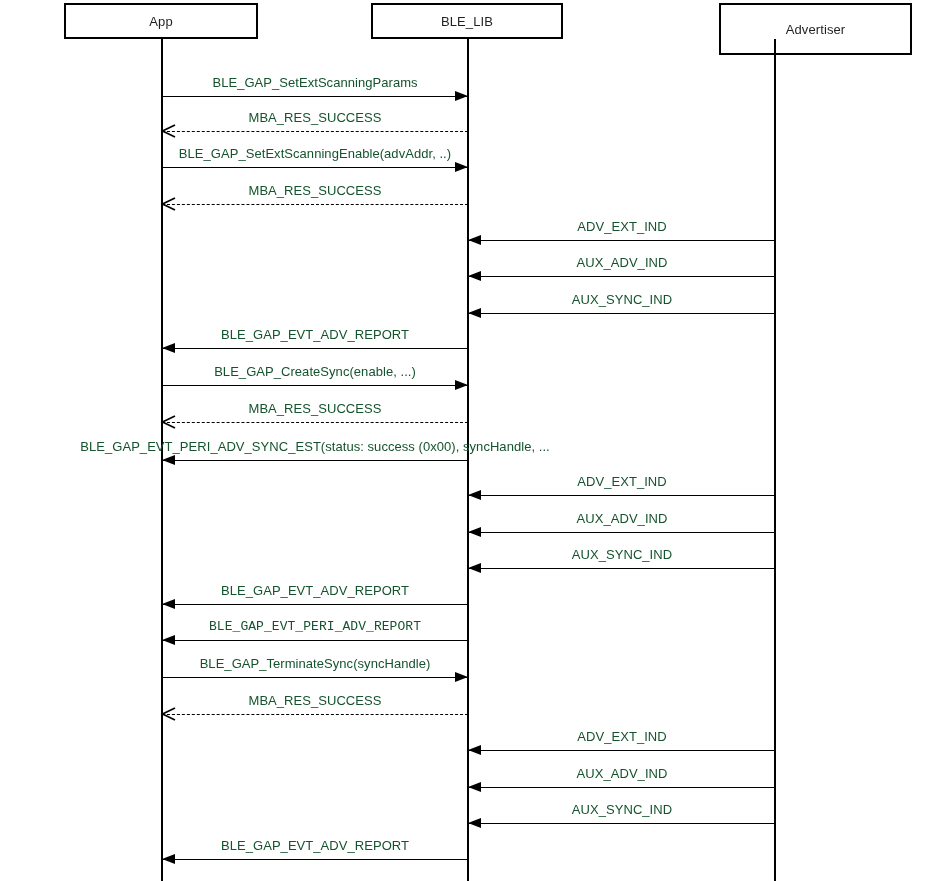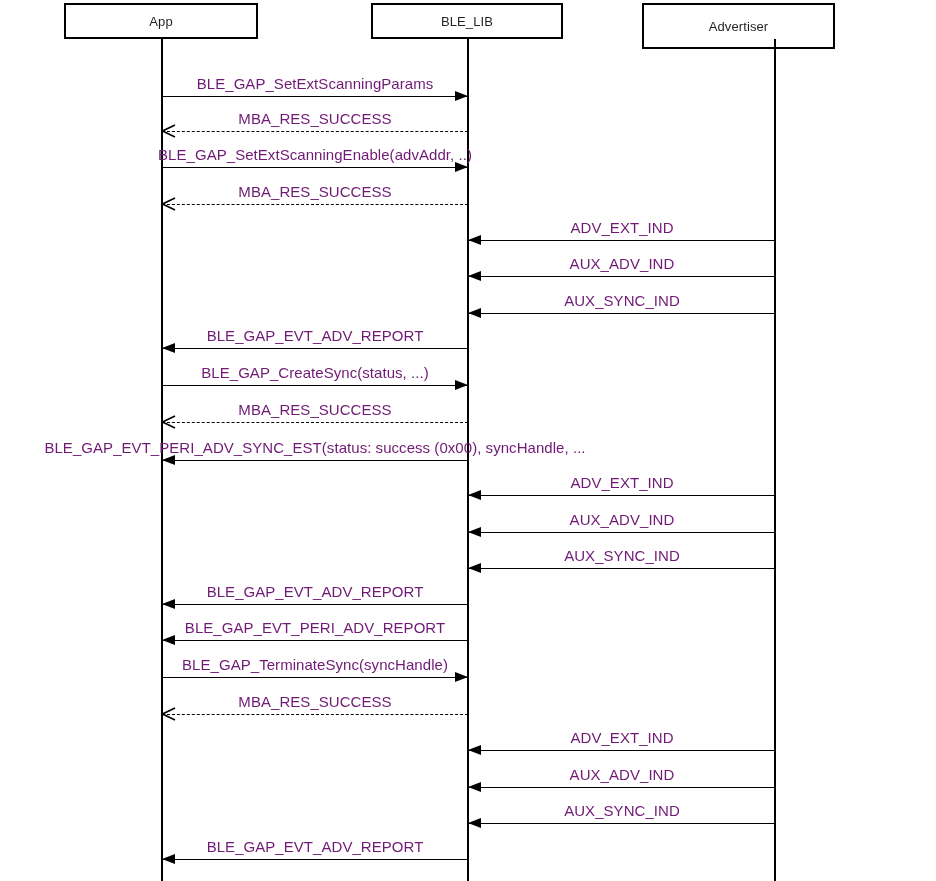--- a/index.html
+++ b/index.html
@@ -85,39 +85,39 @@
     height: 14px;
   }
   .head-open svg {
     display: block;
     overflow: visible;
   }
 
   
   .msg-label {
     position: absolute;
-    font-size: 15px;
-    color: #701a75;
+    font-size: 13px;
+    color: #14532d;
     white-space: nowrap;
     transform: translateX(-50%);
     letter-spacing: 0.05px;
   }
 </style>
 </head>
 <body>
 
 <div id="diagram-root">
   <div id="participants-layer">
       <div class="participant-box" style="left: 64px; top: 3px; width: 194px; height: 36px;">
         <span class="participant-label">App</span>
       </div>
       <div class="participant-box" style="left: 371px; top: 3px; width: 192px; height: 36px;">
         <span class="participant-label">BLE_LIB</span>
       </div>
-      <div class="participant-box" style="left: 642px; top: 3px; width: 193px; height: 46px;">
+      <div class="participant-box" style="left: 719px; top: 3px; width: 193px; height: 52px;">
         <span class="participant-label">Advertiser</span>
       </div>
     </div>
   <div id="lifelines-layer">
       <div class="lifeline" style="left: 161px; top: 39px; height: 842px;"></div>
       <div class="lifeline" style="left: 467px; top: 39px; height: 842px;"></div>
       <div class="lifeline" style="left: 774px; top: 39px; height: 842px;"></div>
     </div>
   <div id="messages-layer">
       <div class="message" style="left: 162px; top: 96px; width: 306px;">
@@ -169,21 +169,21 @@
       <div class="msg-label" style="left: 622px; top: 292px;">AUX_SYNC_IND</div>
       <div class="message" style="left: 162px; top: 348px; width: 306px;">
         <div class="msg-line" style="width: 306px;"></div>
         <div class="head-solid left" style="left: 0px;"></div>
       </div>
       <div class="msg-label" style="left: 315px; top: 327px;">BLE_GAP_EVT_ADV_REPORT</div>
       <div class="message" style="left: 162px; top: 385px; width: 306px;">
         <div class="msg-line" style="width: 306px;"></div>
         <div class="head-solid right" style="left: 293px;"></div>
       </div>
-      <div class="msg-label" style="left: 315px; top: 364px;">BLE_GAP_CreateSync(status, ...)</div>
+      <div class="msg-label" style="left: 315px; top: 364px;">BLE_GAP_CreateSync(enable, ...)</div>
       <div class="message" style="left: 162px; top: 422px; width: 306px;">
         <div class="msg-line dashed" style="width: 306px;"></div>
         <div class="head-open" style="left: 0px;">
           <svg width="14" height="14" viewBox="0 0 14 14">
             <g>
               <path d="M13 1 L0.5 7 L13 13" fill="none" stroke="#000" stroke-width="1.7"></path>
             </g>
           </svg>
         </div>
       </div>
@@ -210,21 +210,21 @@
       <div class="msg-label" style="left: 622px; top: 547px;">AUX_SYNC_IND</div>
       <div class="message" style="left: 162px; top: 604px; width: 306px;">
         <div class="msg-line" style="width: 306px;"></div>
         <div class="head-solid left" style="left: 0px;"></div>
       </div>
       <div class="msg-label" style="left: 315px; top: 583px;">BLE_GAP_EVT_ADV_REPORT</div>
       <div class="message" style="left: 162px; top: 640px; width: 306px;">
         <div class="msg-line" style="width: 306px;"></div>
         <div class="head-solid left" style="left: 0px;"></div>
       </div>
-      <div class="msg-label" style="left: 315px; top: 619px;">BLE_GAP_EVT_PERI_ADV_REPORT</div>
+      <div class="msg-label" style="left: 315px; top: 619px; font-family: Liberation Mono, monospace;">BLE_GAP_EVT_PERI_ADV_REPORT</div>
       <div class="message" style="left: 162px; top: 677px; width: 306px;">
         <div class="msg-line" style="width: 306px;"></div>
         <div class="head-solid right" style="left: 293px;"></div>
       </div>
       <div class="msg-label" style="left: 315px; top: 656px;">BLE_GAP_TerminateSync(syncHandle)</div>
       <div class="message" style="left: 162px; top: 714px; width: 306px;">
         <div class="msg-line dashed" style="width: 306px;"></div>
         <div class="head-open" style="left: 0px;">
           <svg width="14" height="14" viewBox="0 0 14 14">
             <g>

